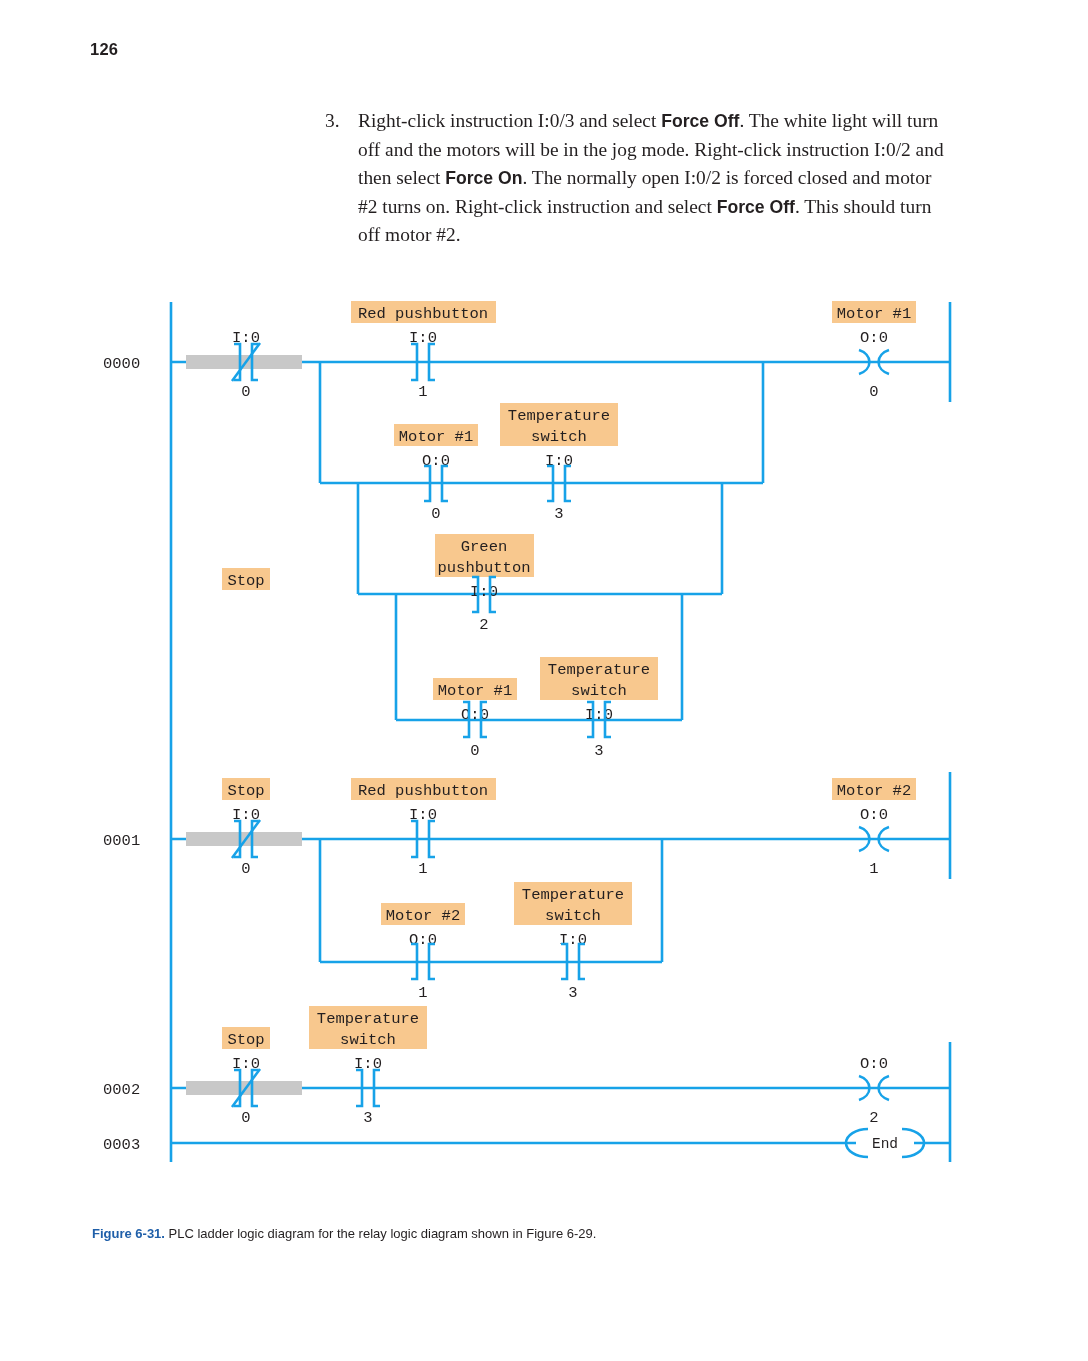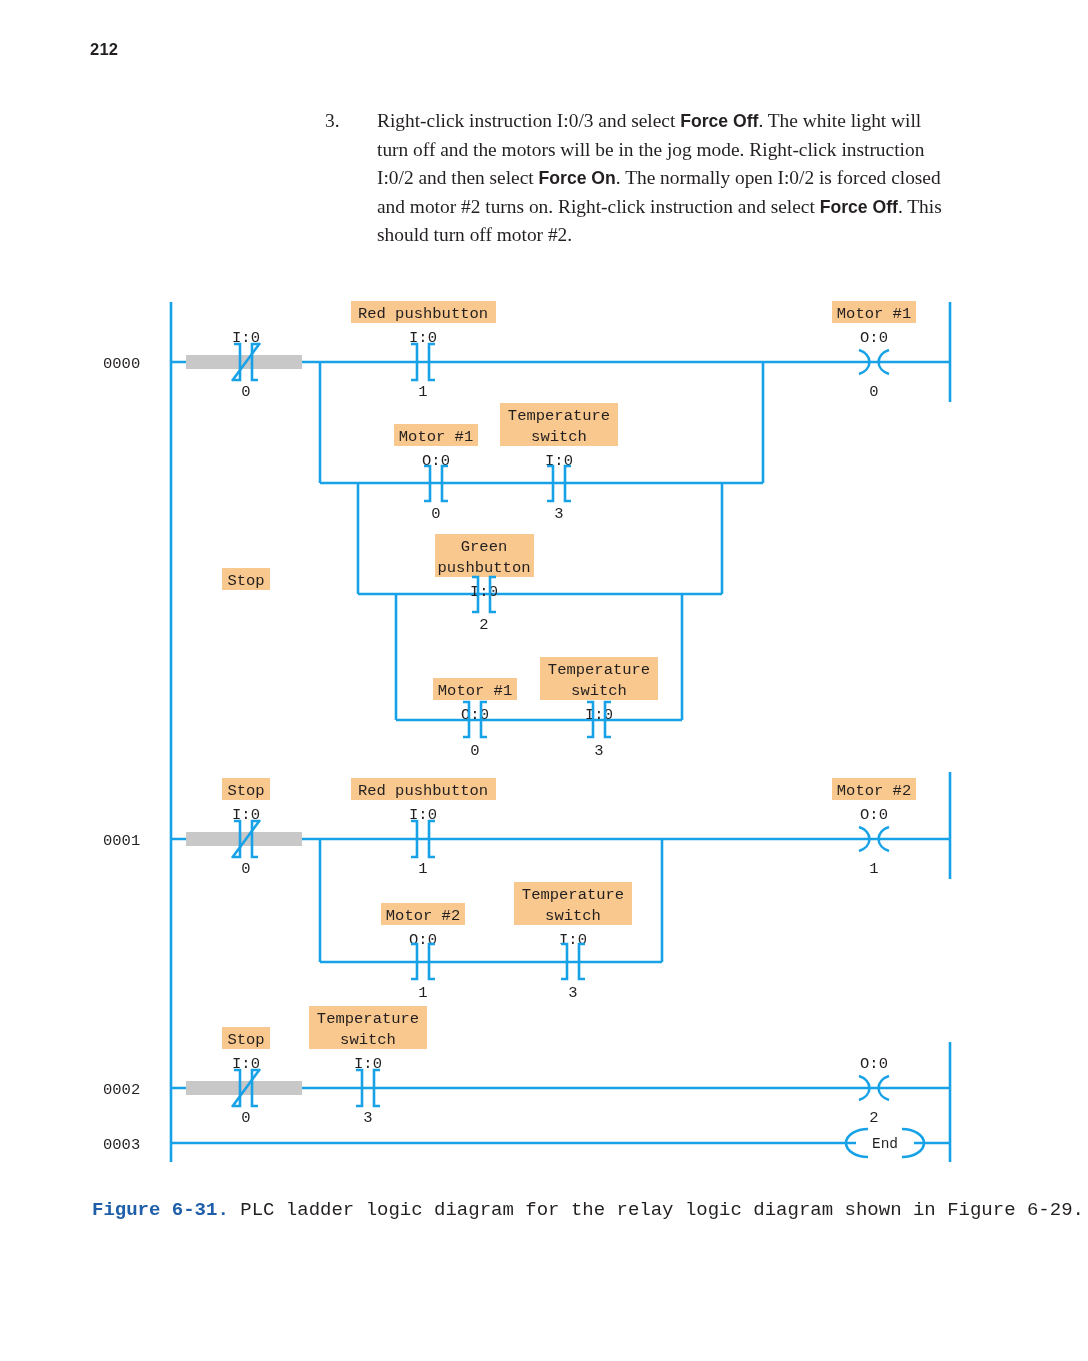--- a/index.html
+++ b/index.html
@@ -51,41 +51,41 @@
     line-height: 28.6px;
     color: #231f20;
   }
   #step-block .marker {
     position: absolute;
     left: 0; top: 0;
     width: 30px;
     text-align: left;
   }
   #step-block .step-text {
-    margin-left: 52px;
+    margin-left: 33px;
     text-align: left;
   }
   #step-block b { font-family: "Liberation Sans", sans-serif; font-weight: bold; font-size: 17.6px; }
 
   
   #figure {
     position: absolute;
     left: 0; top: 272px;
     width: 1088px;
     height: 900px;
   }
   #ladder-svg { display:block; }
 
   
   #figure-caption {
     position: absolute;
-    left: 92px; top: 1199px;
+    left: 92px; top: 1226px;
     width: 940px;
-    font-family: Liberation Mono, monospace;
-    font-size: 19px;
+    font-family: Liberation Sans, sans-serif;
+    font-size: 13px;
     color: #231f20;
     white-space: nowrap;
   }
   #figure-caption .fignum {
     color: #1f5fa9;
     font-weight: bold;
   }
 
   .svg-label-text {
     font-family: "Liberation Mono", monospace;
@@ -105,21 +105,21 @@
   .svg-end-text {
     font-family: "Liberation Mono", monospace;
     font-size: 14.5px;
     fill: #231f20;
   }
 </style>
 </head>
 <body>
 
 <div id="running-head">
-  <div id="page-number">212</div>
+  <div id="page-number">126</div>
 </div>
 
 <div id="step-block">
   <span class="marker">3.</span>
   <div class="step-text"><span>Right-click instruction I:0/3 and select </span><b>Force Off</b><span>. The white light will turn off and the motors will be in the jog mode. Right-click instruction I:0/2 and then select </span><b>Force On</b><span>. The normally open I:0/2 is forced closed and motor #2 turns on. Right-click instruction and select </span><b>Force Off</b><span>. This should turn off motor #2.</span></div>
 </div>
 
 <div id="figure">
 <svg id="ladder-svg" width="1088" height="900" viewBox="0 0 1088 900" xmlns="http://www.w3.org/2000/svg">
 

